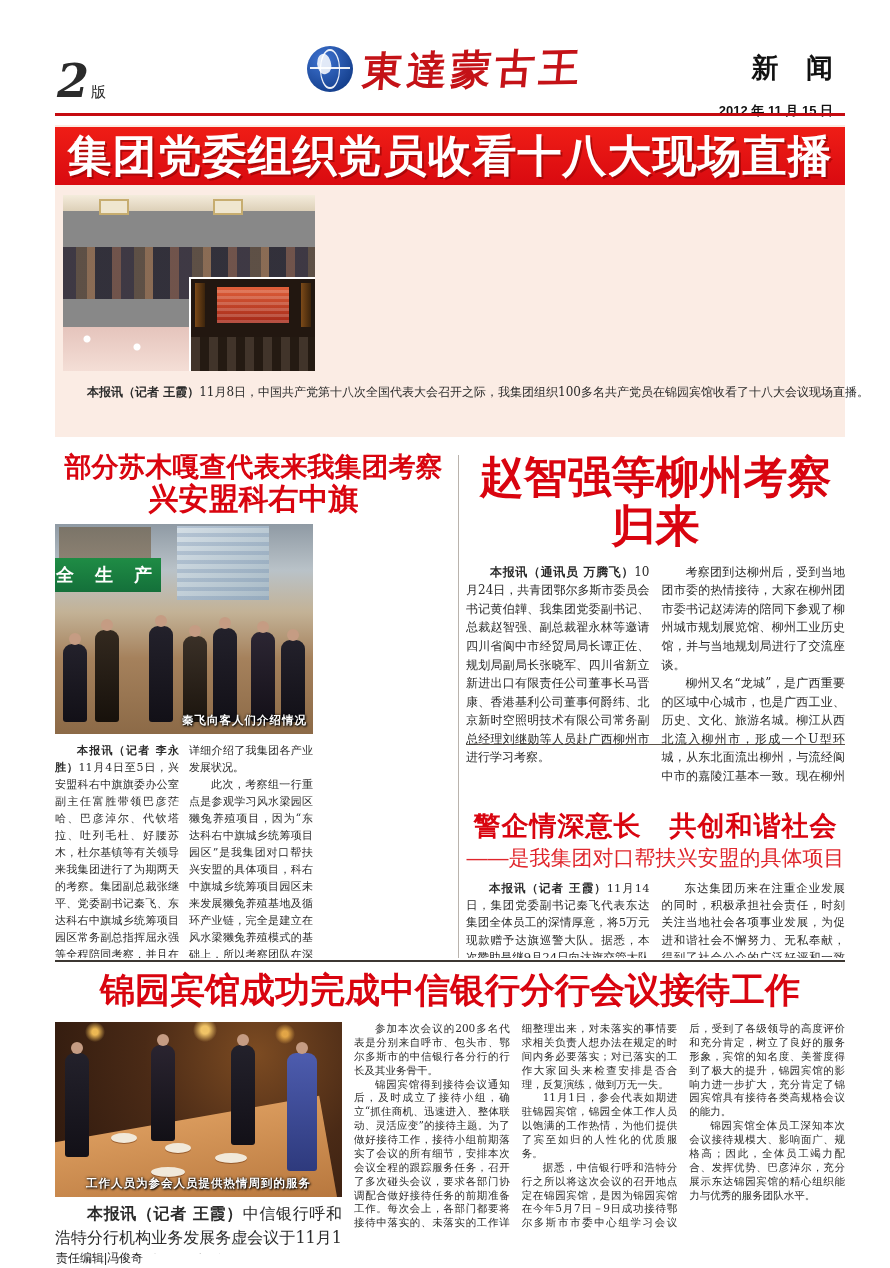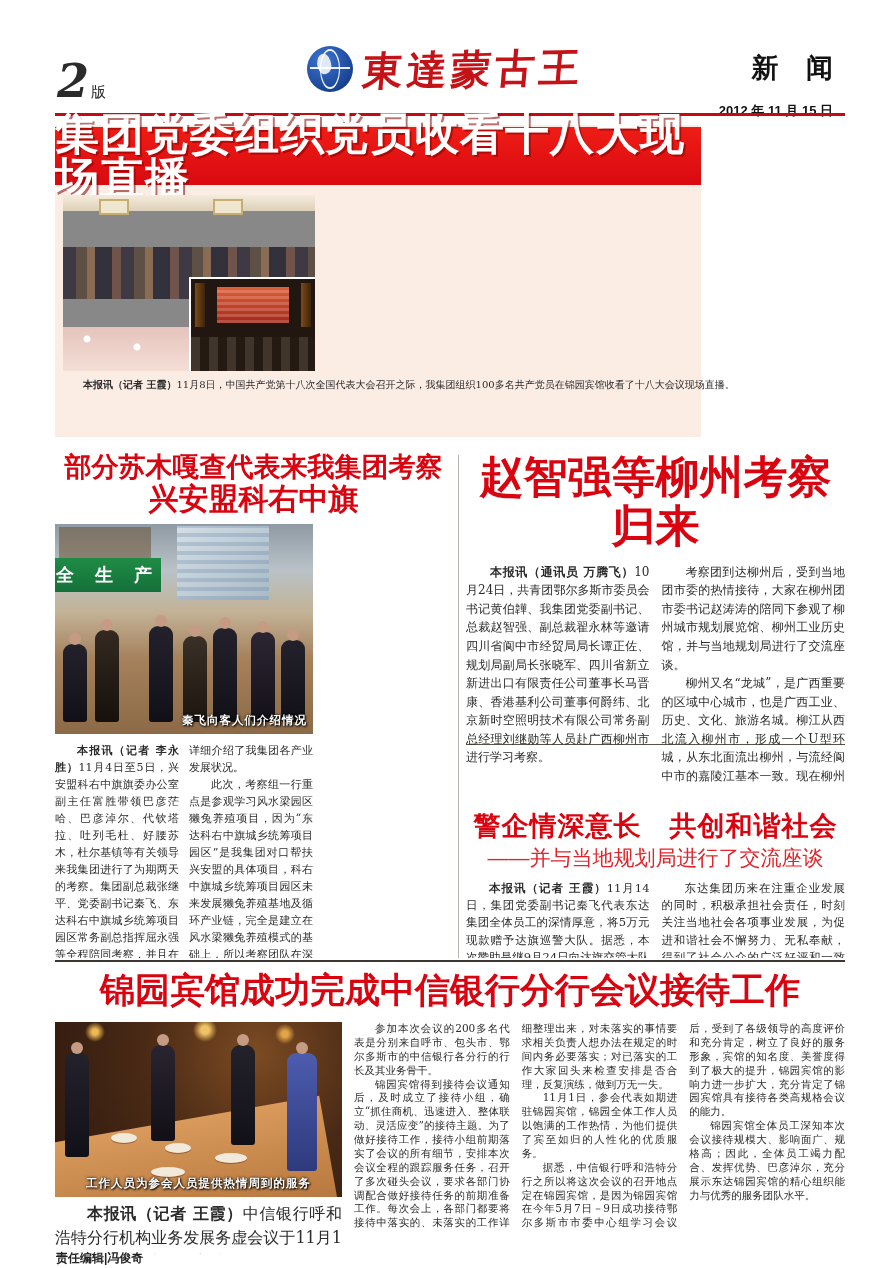--- a/index.html
+++ b/index.html
@@ -16,21 +16,21 @@
   .globe::before{content:"";position:absolute;inset:3px;border:2px solid rgba(255,255,255,.92);border-radius:50%;transform:scaleX(.5);}
   .globe::after{content:"";position:absolute;left:3px;right:3px;top:21px;border-top:2px solid rgba(255,255,255,.92);}
   .globe .spark{position:absolute;left:10px;top:8px;width:14px;height:20px;background:rgba(255,255,255,.85);border-radius:60% 40% 50% 40%;transform:rotate(-18deg);}
   .masthead-title{font-size:40px;font-weight:bold;color:#c41217;letter-spacing:4px;transform:skewX(-6deg) rotate(-1deg);line-height:1;}
   .sectiontag{position:absolute;right:57px;top:50px;text-align:right;}
   .section-name{font-size:27px;font-weight:bold;letter-spacing:10px;margin-right:-10px;font-family:"Liberation Sans",sans-serif;color:#111;}
   .edition-date{font-size:13px;font-weight:bold;margin-top:16px;font-family:"Liberation Sans",sans-serif;color:#111;}
   .header-rule{position:absolute;left:55px;top:113px;width:790px;height:3px;background:#c50b10;}
 
   
-  .topstory{position:absolute;left:55px;top:125px;width:646px;height:312px;background:#fbece4;}
+  .topstory{position:absolute;left:55px;top:125px;width:790px;height:312px;background:#fbece4;}
   .banner{position:absolute;left:0;top:2px;right:0;height:58px;background:linear-gradient(180deg,#ef1d16,#d90a10);display:flex;align-items:center;justify-content:center;}
   .banner h1{margin:0;font-family:"Liberation Sans",sans-serif;font-weight:900;font-size:44px;letter-spacing:1px;color:#fff;text-shadow:2px 2px 0 rgba(130,0,0,.55);line-height:1;}
   .topstory-content{position:absolute;left:8px;right:8px;top:70px;bottom:6px;display:flex;}
   .figure{flex:0 0 auto;}
   .photo{position:relative;overflow:hidden;background:#888;}
   .photo1{width:252px;height:176px;background:linear-gradient(180deg,#ece5d6 0%,#d8ccb6 16%,#b7a18e 30%,#7f6a5e 40%,#9a8177 52%,#ccа8 60%,#ddbcb2 66%,#eed3ca 82%,#f2dcd2 100%);}
   .p1-ceiling{position:absolute;left:0;top:0;right:0;height:16px;background:linear-gradient(180deg,#f4ecdc,#ddd0b8);}
   .p1-frame{position:absolute;width:26px;height:12px;border:2px solid #c7ad6f;top:4px;background:#efe6cf;}
   .p1-crowd{position:absolute;left:0;right:0;top:52px;height:52px;opacity:.92;
     background:repeating-linear-gradient(90deg,#38323e 0 13px,#5a4b40 13px 24px,#8a6950 24px 32px,#2b2934 32px 49px,#6e4f46 49px 58px);}
@@ -38,21 +38,21 @@
     background:radial-gradient(circle at 24px 12px,#fff 3px,rgba(255,255,255,0) 4px),
                radial-gradient(circle at 74px 20px,#fff 3px,rgba(255,255,255,0) 4px),
                radial-gradient(circle at 130px 10px,#fff 3px,rgba(255,255,255,0) 4px),
                linear-gradient(180deg,#e5c4bc,#f4ded6);}
   .p1-inset{position:absolute;right:0;bottom:0;width:124px;height:92px;background:#221710;border-left:2px solid #fff;border-top:2px solid #fff;}
   .p1-screen{position:absolute;left:26px;top:8px;width:72px;height:36px;
     background:repeating-linear-gradient(0deg,rgba(255,255,255,.18) 0 3px,rgba(255,255,255,0) 3px 6px),linear-gradient(180deg,#e0603a,#a42818);}
   .p1-curtain{position:absolute;top:4px;width:10px;height:44px;background:linear-gradient(90deg,#7c4a18,#3c240c);}
   .p1-aud{position:absolute;left:0;right:0;bottom:0;height:34px;
     background:repeating-linear-gradient(90deg,#41342a 0 9px,#241a12 9px 18px);}
-  .lead{margin-top:6px;font-size:10px;line-height:1.5;text-align:justify;text-indent:2em;}
+  .lead{font-size:12px;line-height:1.5;text-align:justify;text-indent:2em;}
   .byline{font-weight:bold;}
   .colwrap{margin-left:12px;flex:1 1 auto;overflow:hidden;}
   .cols3-top{column-count:3;column-gap:14px;font-size:12px;line-height:1.55;height:236px;}
   .para{margin:0;text-indent:2em;text-align:justify;}
 
   
   .v-rule{position:absolute;left:458px;top:455px;width:1px;height:503px;background:#b9b3ad;}
   .mid-rule{position:absolute;left:466px;top:744px;width:379px;height:1px;background:#5a5148;}
   .big-rule{position:absolute;left:55px;top:960px;width:790px;height:2px;background:#3c3732;}
 
@@ -95,21 +95,21 @@
                radial-gradient(circle at 150px 8px,rgba(255,210,110,.9) 4px,rgba(0,0,0,0) 12px),
                radial-gradient(circle at 230px 12px,rgba(255,190,80,.8) 3px,rgba(0,0,0,0) 10px);}
   .p3-table{position:absolute;left:-24px;bottom:-34px;width:300px;height:110px;transform:rotate(-10deg);
     background:linear-gradient(180deg,#d99a5c,#b5753c);}
   .plate{position:absolute;width:26px;height:10px;border-radius:50%;background:#f1e9da;box-shadow:0 1px 0 rgba(120,60,20,.6);}
   .p3-fig-blue{background:linear-gradient(180deg,#4d5cae,#2e3a7d);}
   .p3-cap{left:50%;transform:translateX(-50%);bottom:6px;white-space:nowrap;}
   .hotel-lead{margin-top:5px;font-size:16px;line-height:1.5;text-align:justify;text-indent:2em;}
   .hotel-cols{margin-left:12px;flex:1 1 auto;column-count:3;column-gap:12px;font-size:10.5px;line-height:1.32;height:214px;overflow:hidden;}
 
-  .footer{position:absolute;left:56px;top:1250px;font-size:12px;font-weight:bold;font-family:"Liberation Sans",sans-serif;color:#222;}
+  .footer{position:absolute;left:56px;top:1250px;font-size:12px;font-weight:normal;font-family:"Liberation Sans",sans-serif;color:#222;}
 </style>
 </head>
 <body>
 
 <div class="page">
 
   <div class="pagenum">
     <span class="num">2</span><span class="suf">版</span>
   </div>
 
@@ -191,21 +191,21 @@
 
   <section class="rightcol">
     <h2 class="red-head liu-head">赵智强等柳州考察归来</h2>
     <div class="liu-body">
       <p class="para"><b class="byline">本报讯（通讯员 万腾飞）</b><span>10月24日，共青团鄂尔多斯市委员会书记黄伯韡、我集团党委副书记、总裁赵智强、副总裁翟永林等邀请四川省阆中市经贸局局长谭正佐、规划局副局长张晓军、四川省新立新进出口有限责任公司董事长马晋康、香港基利公司董事何爵纬、北京新时空照明技术有限公司常务副总经理刘继勋等人员赴广西柳州市进行学习考察。</span></p>
     <p class="para">考察团到达柳州后，受到当地团市委的热情接待，大家在柳州团市委书记赵涛涛的陪同下参观了柳州城市规划展览馆、柳州工业历史馆，并与当地规划局进行了交流座谈。</p>
         <p class="para">柳州又名“龙城”，是广西重要的区域中心城市，也是广西工业、历史、文化、旅游名城。柳江从西北流入柳州市，形成一个U型环城，从东北面流出柳州，与流经阆中市的嘉陵江基本一致。现在柳州城中区（与阆中古城区地理位置一致）将成为日有所逛，夜有所游的宜居城区。</p>
       </div>
     <div class="police">
       <h2 class="red-head police-head">警企情深意长　共创和谐社会</h2>
-      <p class="police-sub">——并与当地规划局进行了交流座谈</p>
+      <p class="police-sub">——是我集团对口帮扶兴安盟的具体项目</p>
       <div class="police-body">
         <p class="para"><b class="byline">本报讯（记者 王霞）</b><span>11月14日，集团党委副书记秦飞代表东达集团全体员工的深情厚意，将5万元现款赠予达旗巡警大队。据悉，本次赞助是继9月24日向达旗交管大队赞助3辆警用车辆之后的再一次捐赠。</span></p>
       <p class="para">东达集团历来在注重企业发展的同时，积极承担社会责任，时刻关注当地社会各项事业发展，为促进和谐社会不懈努力、无私奉献，得到了社会公众的广泛好评和一致赞扬。</p>
           <p class="para">巡警队的相关领导表示，东达集团给我们送来赞助款是对我们工作的肯定和支持，我们将会在各自的岗位上再接再厉、再立新功，决不辜负社会各界及广大人民群众对我们的信任与期待。</p>
         </div>
     </div>
   </section>
 
   <section class="hotel">
     <h2 class="red-head hotel-head">锦园宾馆成功完成中信银行分行会议接待工作</h2>

